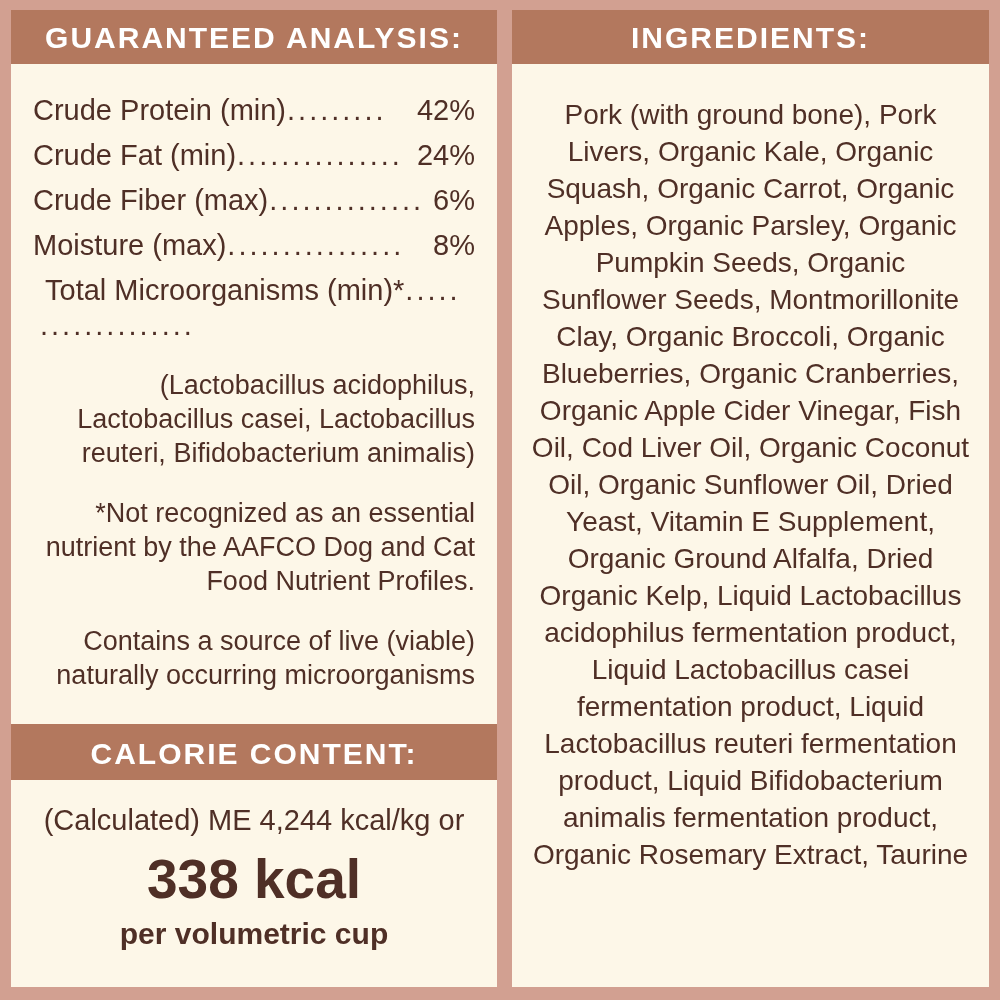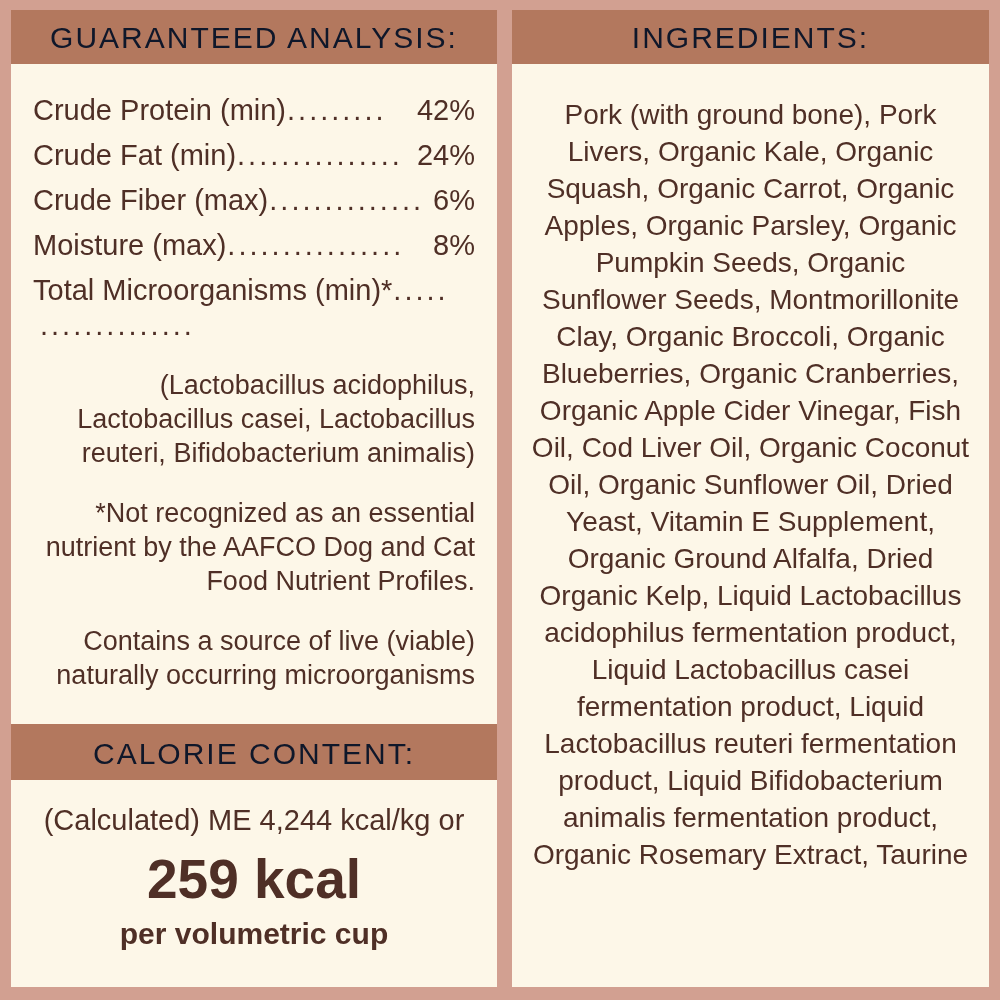--- a/index.html
+++ b/index.html
@@ -18,22 +18,22 @@
   .panel {
     background:#fdf7e8;
     display:flex; flex-direction:column;
     overflow:hidden;
   }
   .panel-left { width:486px; flex:none; }
   .panel-right { flex:1; }
   .band {
     flex:none;
     background:#b3785e;
-    color:#0f172a;
-    font-weight:400;
+    color:#ffffff;
+    font-weight:700;
     font-size:30px;
     letter-spacing:2px;
     text-align:center;
     height:54px; line-height:56px;
     white-space:nowrap;
   }
   .band-cal { height:56px; line-height:60px; }
   .ga-body {
     flex:1;
     padding:30px 22px 16px 22px;
@@ -106,38 +106,38 @@
         <span class="ga-label">Crude Fiber (max)</span>
         <span class="leader">..............</span>
         <span class="ga-value">6%</span>
       </div>
       <div class="ga-row">
         <span class="ga-label">Moisture (max)</span>
         <span class="leader">................</span>
         <span class="ga-value">8%</span>
       </div>
 
-      <div class="ga-row" style="margin-bottom:2px;">
+      <div class="ga-row" style="margin-bottom:2px;margin-left:12px;">
         <span class="ga-label">Total Microorganisms (min)*</span>
         <span class="leader">.....</span>
       </div>
       <div class="micro-line2">
         <span class="leader" style="flex:0 0 auto;">..............</span>
       </div>
 
       <div class="note">(Lactobacillus acidophilus, Lactobacillus casei, Lactobacillus reuteri, Bifidobacterium animalis)</div>
       <div class="note">*Not recognized as an essential nutrient by the AAFCO Dog and Cat Food Nutrient Profiles.</div>
       <div class="note">Contains a source of live (viable) naturally occurring microorganisms</div>
     </div>
 
     <div class="band band-cal">CALORIE CONTENT:</div>
 
     <div class="cal-body">
       <div class="cal-line">(Calculated) ME 4,244 kcal/kg or</div>
-      <div class="cal-value">259 kcal</div>
+      <div class="cal-value">338 kcal</div>
       <div class="cal-unit">per volumetric cup</div>
     </div>
   </div>
 
   <div class="panel panel-right">
     <div class="band">INGREDIENTS:</div>
     <div class="ing-body">Pork (with ground bone), Pork Livers, Organic Kale, Organic Squash, Organic Carrot, Organic Apples, Organic Parsley, Organic Pumpkin Seeds, Organic Sunflower Seeds, Montmorillonite Clay, Organic Broccoli, Organic Blueberries, Organic Cranberries, Organic Apple Cider Vinegar, Fish Oil, Cod Liver Oil, Organic Coconut Oil, Organic Sunflower Oil, Dried Yeast, Vitamin E Supplement, Organic Ground Alfalfa, Dried Organic Kelp, Liquid Lactobacillus acidophilus fermentation product, Liquid Lactobacillus casei fermentation product, Liquid Lactobacillus reuteri fermentation product, Liquid Bifidobacterium animalis fermentation product, Organic Rosemary Extract, Taurine</div>
   </div>
 
 </div>

